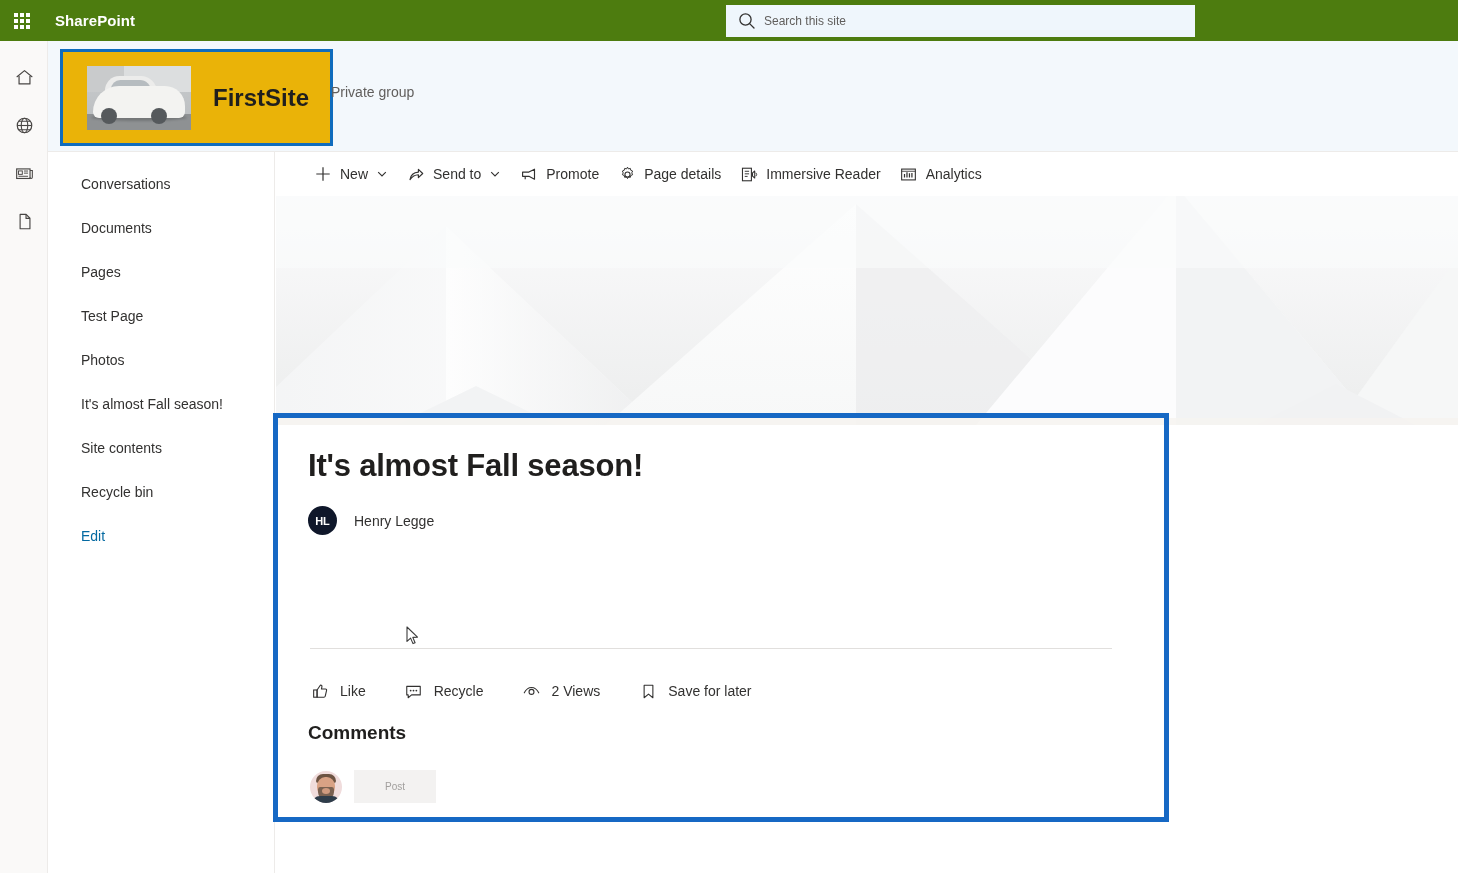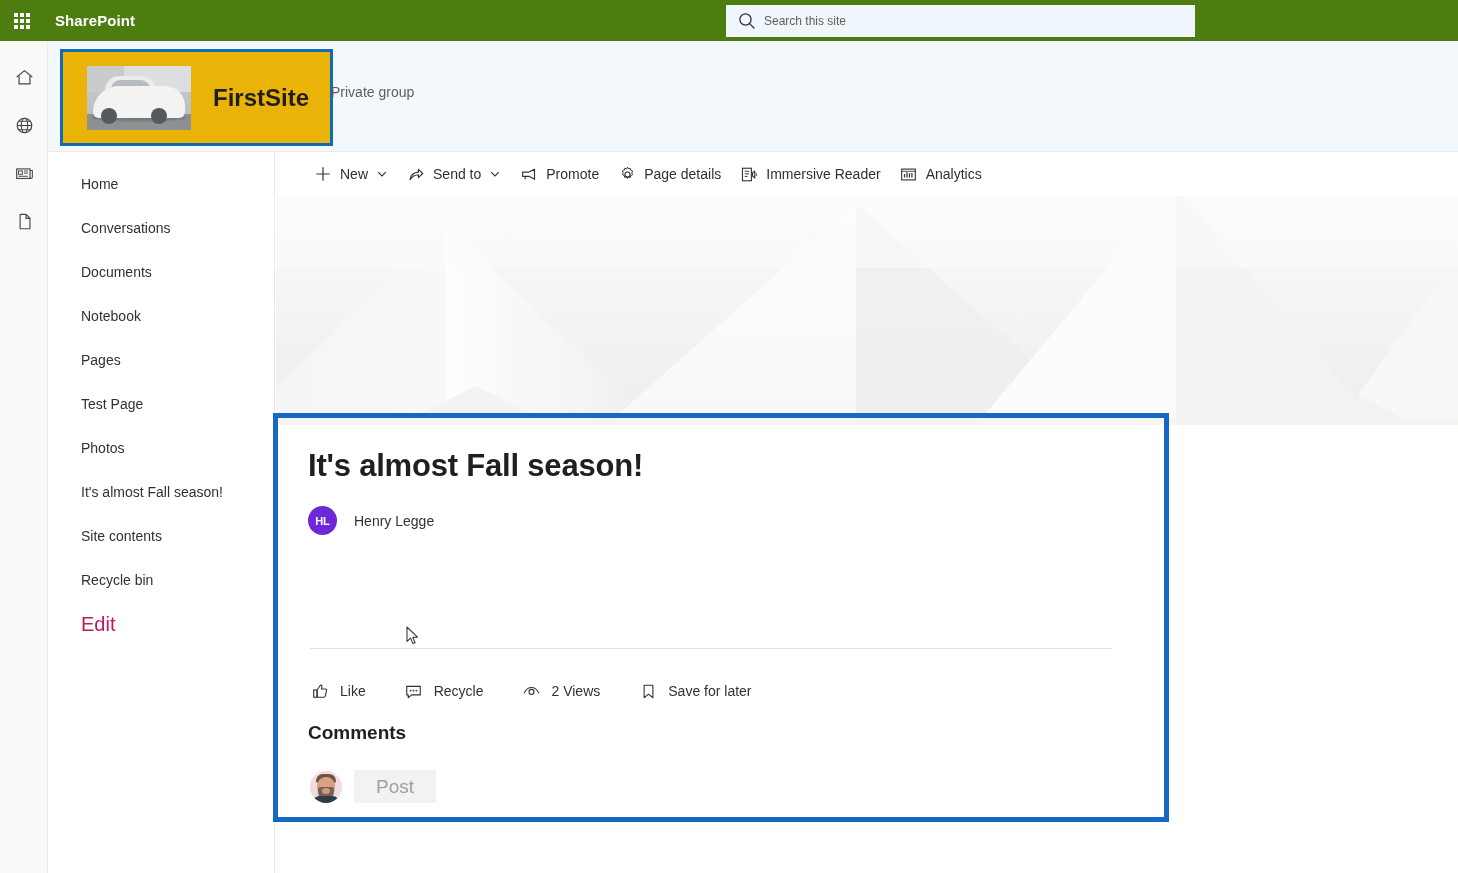--- a/index.html
+++ b/index.html
@@ -123,21 +123,21 @@
     padding-top: 10px;
   }
   #left-nav .nav-item {
     height: 44px; display: flex; align-items: center;
     padding-left: 33px; padding-right: 12px;
     font-size: 14px; color: #323130; cursor: pointer;
     white-space: nowrap;
   }
   #left-nav .nav-edit {
     height: 44px; display: flex; align-items: center;
-    padding-left: 33px; font-size: 20px; color: #be185d; cursor: pointer;
+    padding-left: 33px; font-size: 14px; color: #0369a1; cursor: pointer;
   }
 
   
   #command-bar {
     position: absolute; left: 276px; top: 152px;
     width: 1182px; height: 44px;
     background: #ffffff;
     display: flex; align-items: center;
     padding-left: 28px;
   }
@@ -173,21 +173,21 @@
     position: absolute; left: 308px; top: 448px;
     font-size: 31px; font-weight: bold; color: #201f1e;
     letter-spacing: -.2px;
   }
   #byline {
     position: absolute; left: 308px; top: 506px;
     display: flex; align-items: center;
   }
   #author-avatar {
     width: 29px; height: 29px; border-radius: 50%;
-    background: #6d28d9; color: #ffffff;
+    background: #0f172a; color: #ffffff;
     font-size: 11px; font-weight: bold;
     display: flex; align-items: center; justify-content: center;
     flex: 0 0 29px;
   }
   #author-name { margin-left: 17px; font-size: 14px; color: #323130; }
 
   #content-divider {
     position: absolute; left: 310px; top: 648px;
     width: 802px; height: 1px; background: #e1dfdd;
   }
@@ -227,21 +227,21 @@
     width: 672px; height: 33px; margin-left: 11px;
     border: 1px solid #323130; background: #ffffff;
     outline: none; padding: 0 11px;
     font-family: "Liberation Sans", sans-serif;
     font-size: 14px; color: #323130;
   }
   #comment-input::placeholder { color: #8a8886; }
   #post-button {
     width: 82px; height: 33px; margin-left: 12px;
     background: #f3f2f1; border: none;
-    color: #a19f9d; font-size: 19px;
+    color: #a19f9d; font-size: 10px;
     font-family: "Liberation Sans", sans-serif;
     cursor: default;
   }
 
   
   #cursor { position: absolute; left: 406px; top: 626px; width: 14px; height: 20px; pointer-events:none; }
 </style>
 </head>
 <body>
 
@@ -323,24 +323,22 @@
         <div class="body"></div>
       <div class="w1"></div>
         <div class="w2"></div>
     </div>
     <div id="site-title">FirstSite</div>
   </div>
   <div id="site-privacy">Private group</div>
 </div>
 
 <div id="left-nav">
-  <div class="nav-item">Home</div>
   <div class="nav-item">Conversations</div>
   <div class="nav-item">Documents</div>
-  <div class="nav-item">Notebook</div>
   <div class="nav-item">Pages</div>
   <div class="nav-item">Test Page</div>
   <div class="nav-item">Photos</div>
   <div class="nav-item">It's almost Fall season!</div>
   <div class="nav-item">Site contents</div>
   <div class="nav-item">Recycle bin</div>
   <div class="nav-edit">Edit</div>
 </div>
 
 <div id="command-bar">

